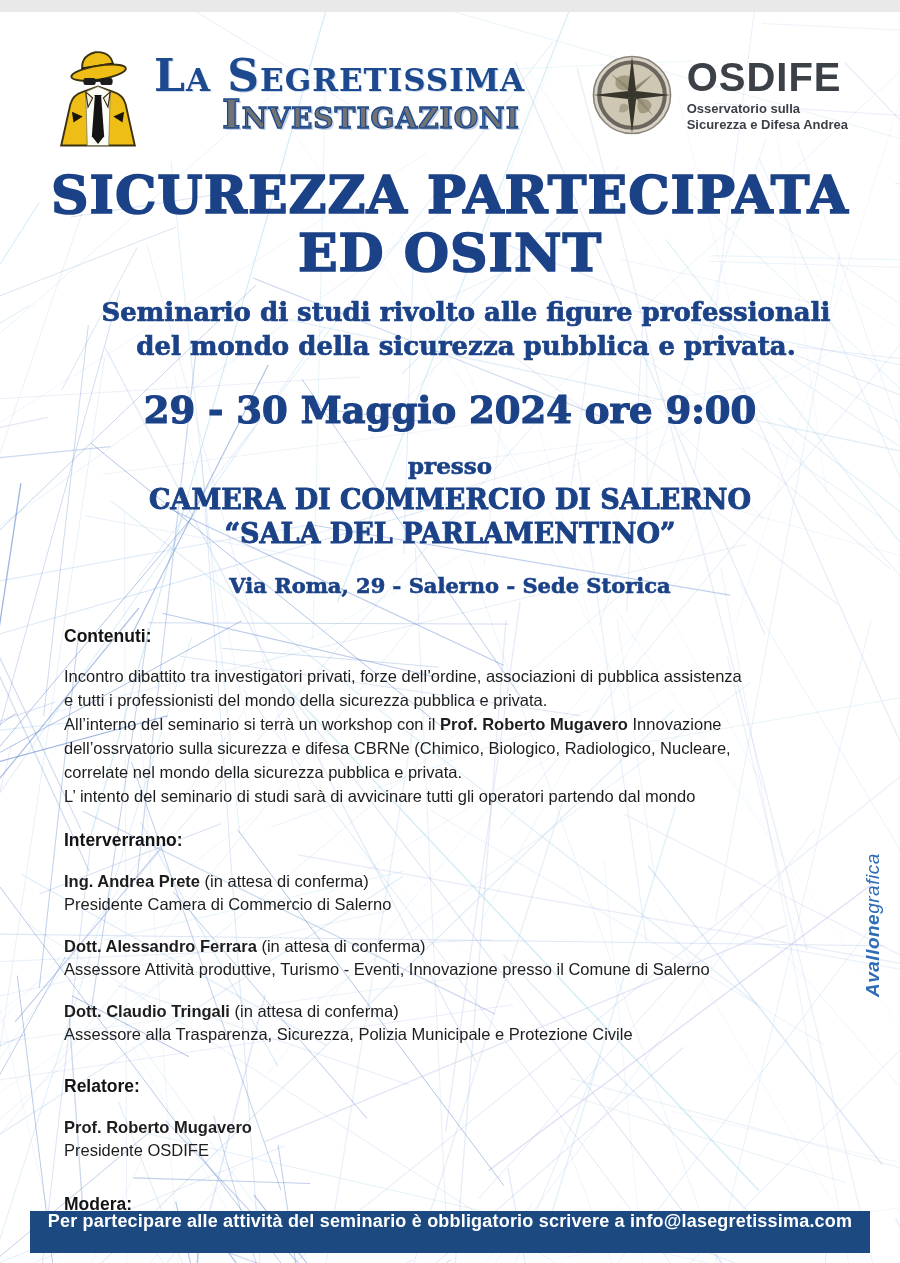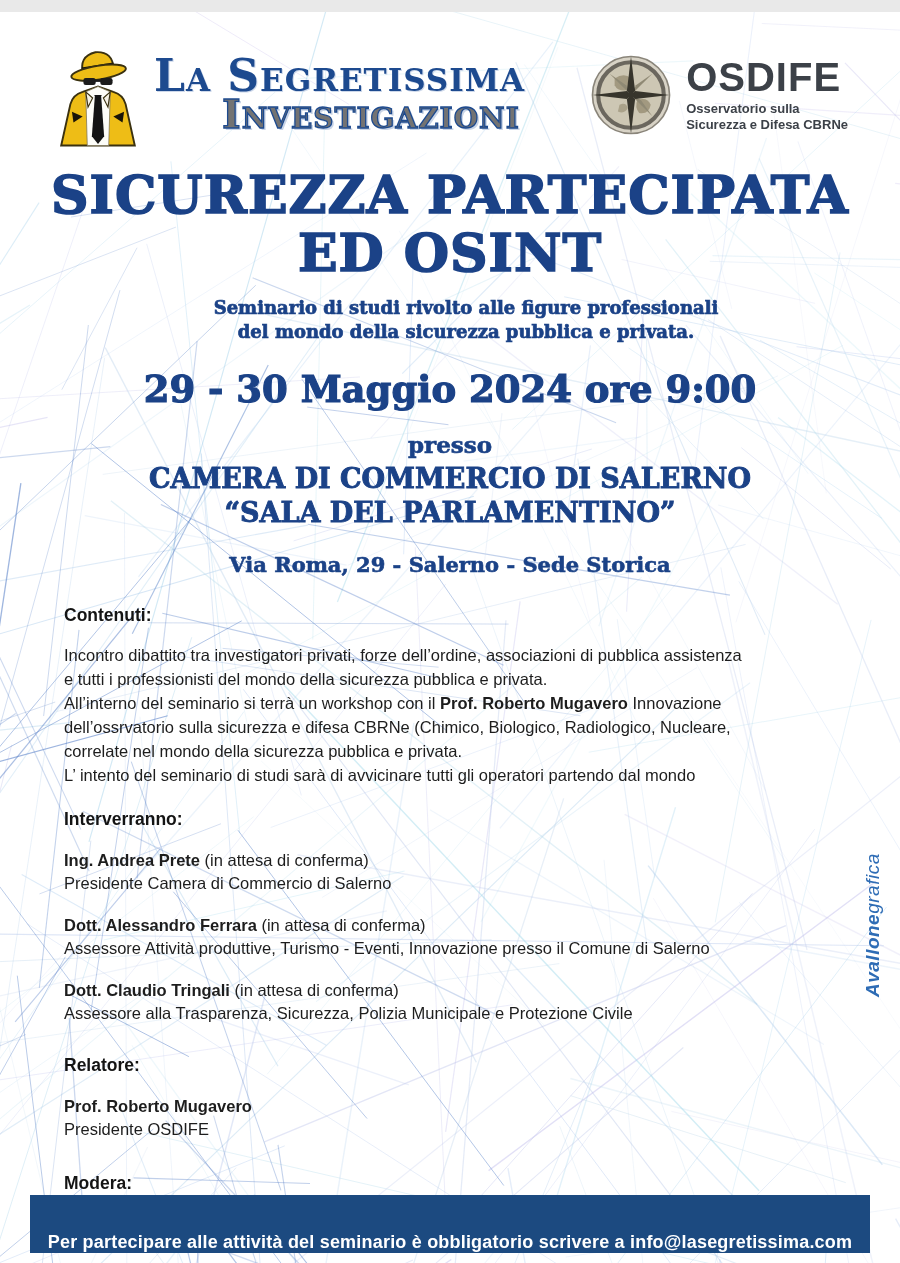--- a/index.html
+++ b/index.html
@@ -30,42 +30,42 @@
   .osdife-text{margin-left:14px;}
   .osdife-name{font-size:40px; font-weight:bold; color:#3c4148; letter-spacing:1px; line-height:1;}
   .osdife-sub{font-size:13px; font-weight:bold; color:#3c4148; line-height:1.25; margin-top:4px;}
 
   
   .slab{
     font-family:"DejaVu Serif", serif; font-weight:bold; color:#1b4287;
     text-align:center;
   }
   .title{font-size:52px; line-height:1.12; margin-top:16px; letter-spacing:1px; -webkit-text-stroke:1.6px #1b4287;}
-  .subtitle{font-size:18px; line-height:1.3; margin-top:14px;padding-left:32px; -webkit-text-stroke:0.7px #1b4287;}
+  .subtitle{font-size:26px; line-height:1.3; margin-top:14px;padding-left:32px; -webkit-text-stroke:0.7px #1b4287;}
   .date{font-size:37px; margin-top:24px; -webkit-text-stroke:1.2px #1b4287;}
   .presso{font-size:23px; margin-top:20px; -webkit-text-stroke:0.6px #1b4287;}
   .venue{font-size:27px; line-height:1.25; margin-top:4px; -webkit-text-stroke:0.9px #1b4287;}
   .address{font-size:21px; margin-top:22px; -webkit-text-stroke:0.6px #1b4287;}
 
   
   .col{padding:0 32px 0 64px; color:#1d1d1d;}
   .sec-heading{font-size:17.5px; font-weight:bold; color:#141414;}
   .h-contenuti{margin-top:28px;}
   .h-interverranno{margin-top:22px;}
   .h-relatore{margin-top:30px;}
   .h-modera{margin-top:32px;}
   .body-lines{margin-top:17px; font-size:16.5px; line-height:24px;}
   .body-lines .b, .speaker .b{font-weight:bold;}
   .speaker{margin-top:19px; font-size:16.5px; line-height:23px;}
   .speaker .role{font-weight:normal;}
 
   
   .footer-bar{
-    position:absolute; left:30px; right:30px; bottom:22px; height:58px;
-    background:#1c4a80; display:flex; align-items:flex-end; justify-content:center;
+    position:absolute; left:30px; right:30px; bottom:22px; height:42px;
+    background:#1c4a80; display:flex; align-items:flex-start; justify-content:center;
   }
   .footer-bar span{color:#ffffff; font-size:18px; font-weight:bold; letter-spacing:0.2px;}
 
   
   .watermark{
     position:absolute; right:14px; top:838px; height:150px; width:24px;
     writing-mode:vertical-rl; transform:rotate(180deg);
     font-style:italic; color:#2e6cb5; font-size:19px; letter-spacing:0.5px;
     text-align:center; z-index:1;
   }
@@ -364,21 +364,21 @@
             <polygon points="50,97 55,55 50,50 45,55"></polygon>
             <polygon points="3,50 45,55 50,50 45,45"></polygon>
             <polygon points="97,50 55,55 50,50 55,45"></polygon>
           </g>
           <circle cx="50" cy="50" r="4" fill="#37352c"></circle>
         </svg>
         <div class="osdife-text">
           <div class="osdife-name">OSDIFE</div>
           <div class="osdife-sub">
             <div>Osservatorio sulla</div>
-            <div>Sicurezza e Difesa CBRNe</div>
+            <div>Sicurezza e Difesa Andrea</div>
           </div>
         </div>
       </div>
     </div>
 
     <div class="slab title">
       <div>SICUREZZA PARTECIPATA</div>
       <div>ED OSINT</div>
     </div>
 

